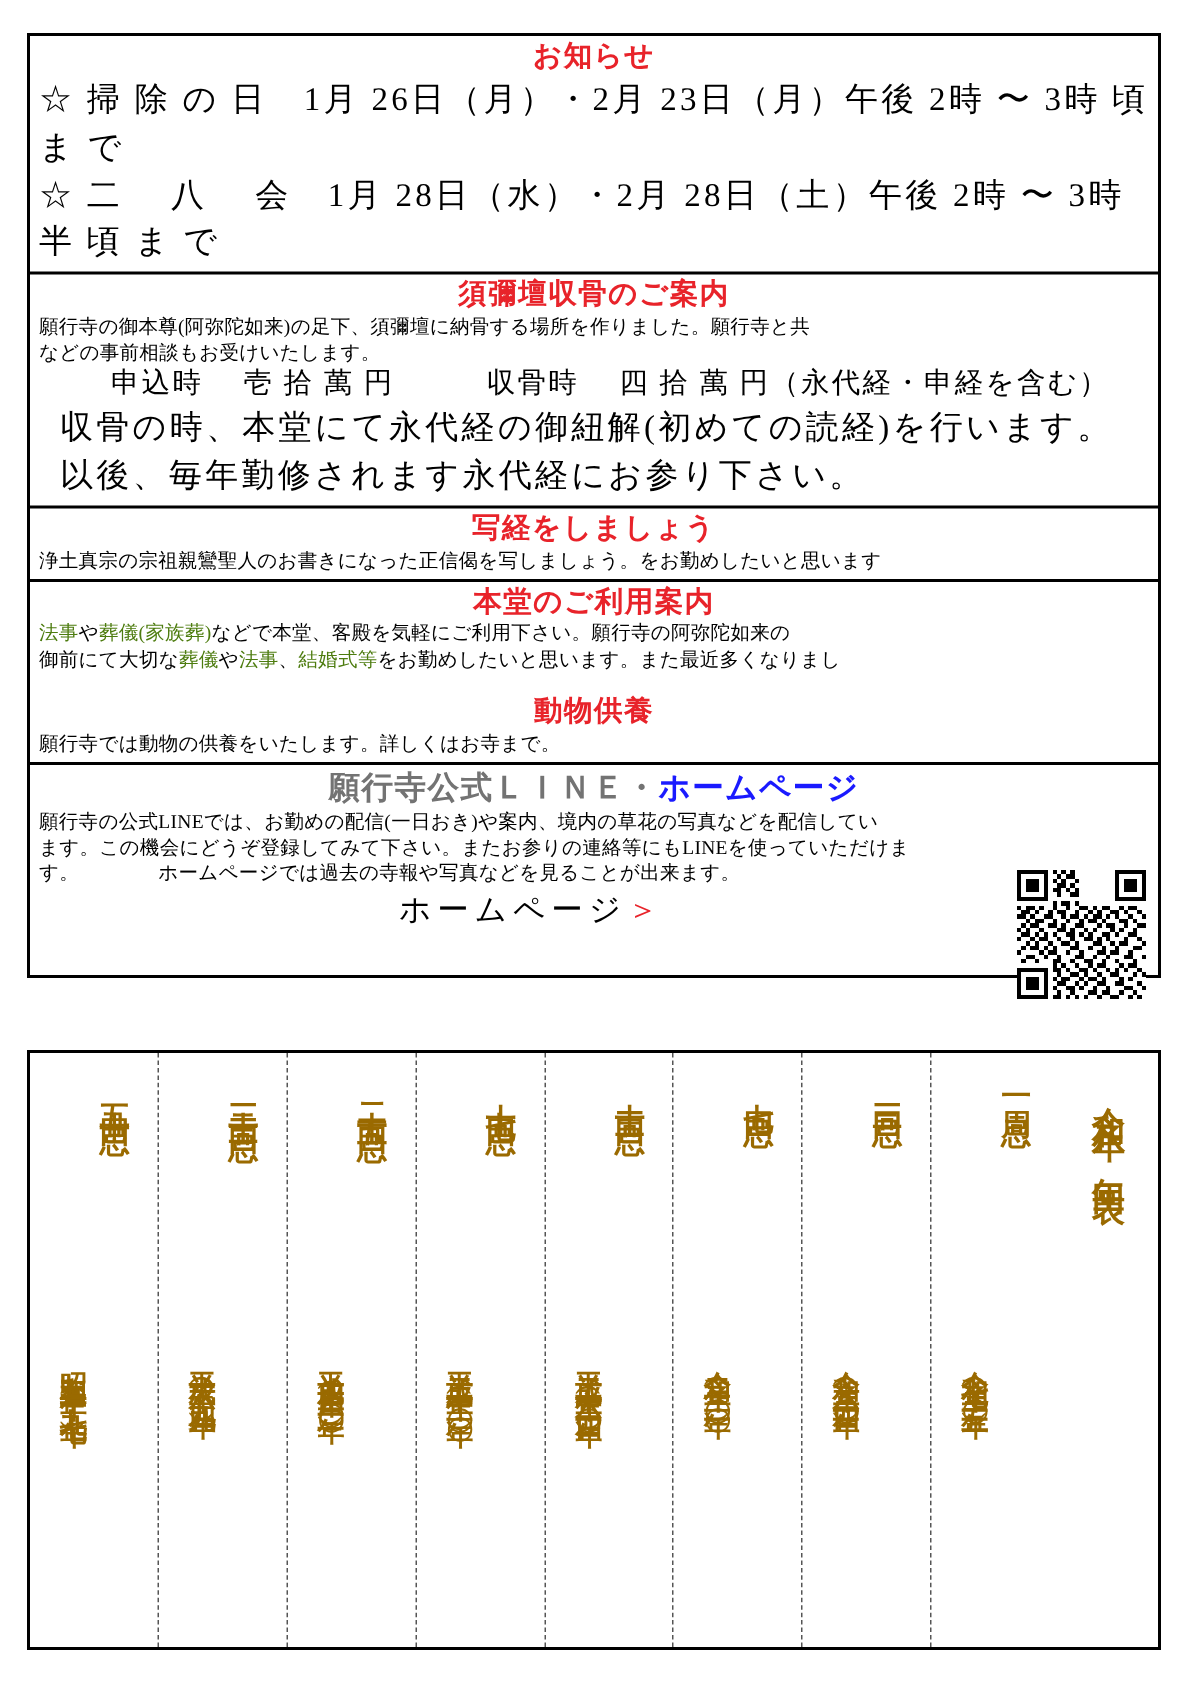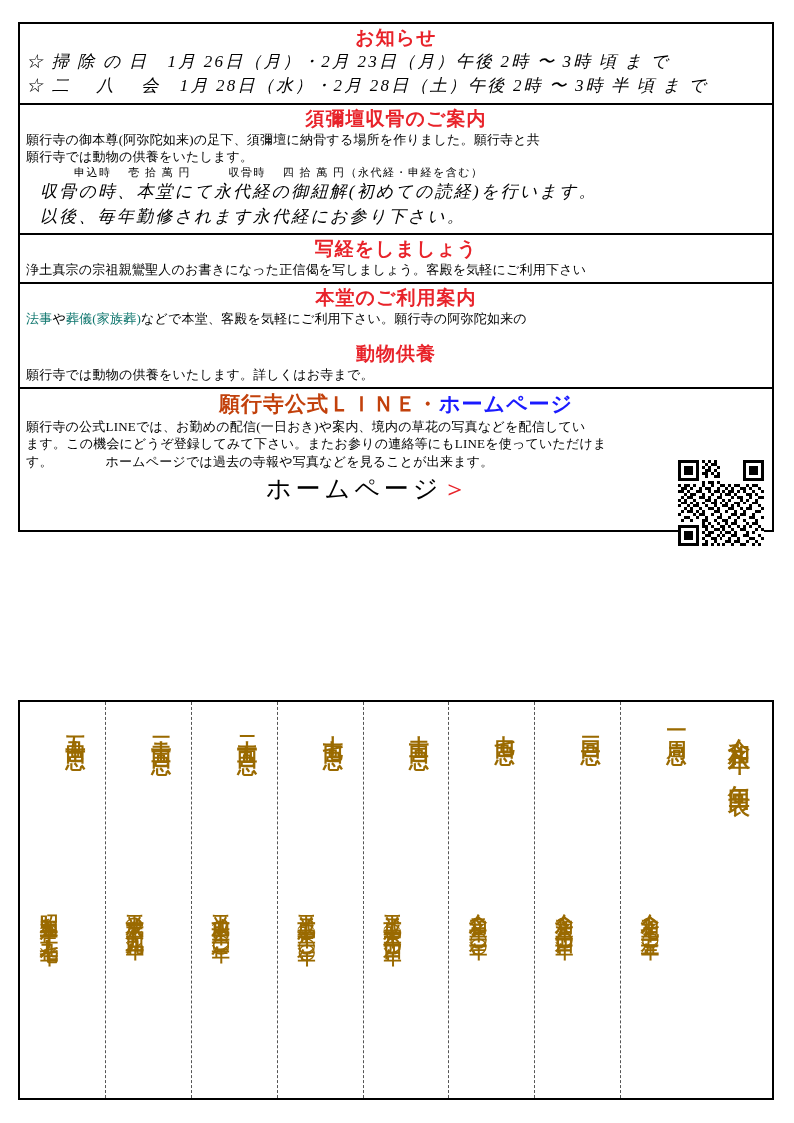--- a/index.html
+++ b/index.html
@@ -42,54 +42,53 @@
     font-weight: 600;
     letter-spacing: 1px;
   }
 
   .body-line {
     font-size: 13px;
     line-height: 1.32;
     letter-spacing: 0.2px;
   }
   .sp-line {
-    font-size: 17px;
+    font-size: 22px;
     line-height: 1.45;
     letter-spacing: 2.2px;
-    font-style: italic;
-  }
-
-  .green-t { color: #0f766e; }
+  }
+
+  .green-t { color: #4d7c0f; }
 
   .kv-row {
-    font-size: 11px;
+    font-size: 19px;
     line-height: 1.35;
     letter-spacing: 1.5px;
     padding-left: 48px;
   }
 
   .line-title {
     text-align: center;
     font-size: 21px;
     line-height: 1.3;
     font-weight: 600;
     letter-spacing: 1px;
   }
-  .line-title .g { color: #c2410c; }
+  .line-title .g { color: #737373; }
   .line-title .b { color: #1a1aff; }
 
   .hp-row {
     position: relative;
     height: 56px;
   }
   .hp-text {
     position: absolute;
     left: 240px;
     top: 2px;
-    font-size: 25px;
+    font-size: 21px;
     letter-spacing: 4px;
   }
   .hp-text .arrow { color: #e8232a; }
   .qr {
     position: absolute;
     right: 2px;
     top: -10px;
     width: 86px;
     height: 86px;
   }
@@ -169,39 +168,42 @@
 
     <div class="sec">
       <div class="sec-title">お知らせ</div>
       <div class="sp-line">☆ 掃 除 の 日　1月 26日（月）・2月 23日（月）午後 2時 〜 3時 頃 ま で</div>
       <div class="sp-line">☆ 二　 八　 会　1月 28日（水）・2月 28日（土）午後 2時 〜 3時 半 頃 ま で</div>
     </div>
 
     <div class="sec">
       <div class="sec-title">須彌壇収骨のご案内</div>
       <div class="body-line">願行寺の御本尊(阿弥陀如来)の足下、須彌壇に納骨する場所を作りました。願行寺と共</div>
-      <div class="body-line">願行寺では動物の供養をいたします。</div>
+      <div class="body-line">などの事前相談もお受けいたします。</div>
       <div class="kv-row">申込時　 壱 拾 萬 円　　　収骨時　 四 拾 萬 円（永代経・申経を含む）</div>
       <div class="sp-line" style="padding-left:14px;">
         <span>収骨の時、本堂にて永代経の御紐解(初めての読経)を行います。</span>
       </div>
       <div class="sp-line" style="padding-left:14px;">
         <span>以後、毎年勤修されます永代経にお参り下さい。</span>
       </div>
     </div>
 
     <div class="sec">
       <div class="sec-title">写経をしましょう</div>
-      <div class="body-line">浄土真宗の宗祖親鸞聖人のお書きになった正信偈を写しましょう。客殿を気軽にご利用下さい</div>
+      <div class="body-line">浄土真宗の宗祖親鸞聖人のお書きになった正信偈を写しましょう。をお勤めしたいと思います</div>
     </div>
 
     <div class="sec">
       <div class="sec-title">本堂のご利用案内</div>
       <div class="body-line">
         <span class="green-t">法事</span><span>や</span><span class="green-t">葬儀(家族葬)</span><span>などで本堂、客殿を気軽にご利用下さい。願行寺の阿弥陀如来の</span>
+      </div>
+      <div class="body-line">
+        <span>御前にて大切な</span><span class="green-t">葬儀</span><span>や</span><span class="green-t">法事</span><span>、</span><span class="green-t">結婚式等</span><span>をお勤めしたいと思います。また最近多くなりまし</span>
       </div>
 
       <div class="sec-title" style="margin-top:15px;">動物供養</div>
       <div class="body-line">願行寺では動物の供養をいたします。詳しくはお寺まで。</div>
     </div>
 
     <div class="sec">
       <div class="line-title">
         <span class="g">願行寺公式ＬＩＮＥ・</span><span class="b">ホームページ</span>
       </div>

